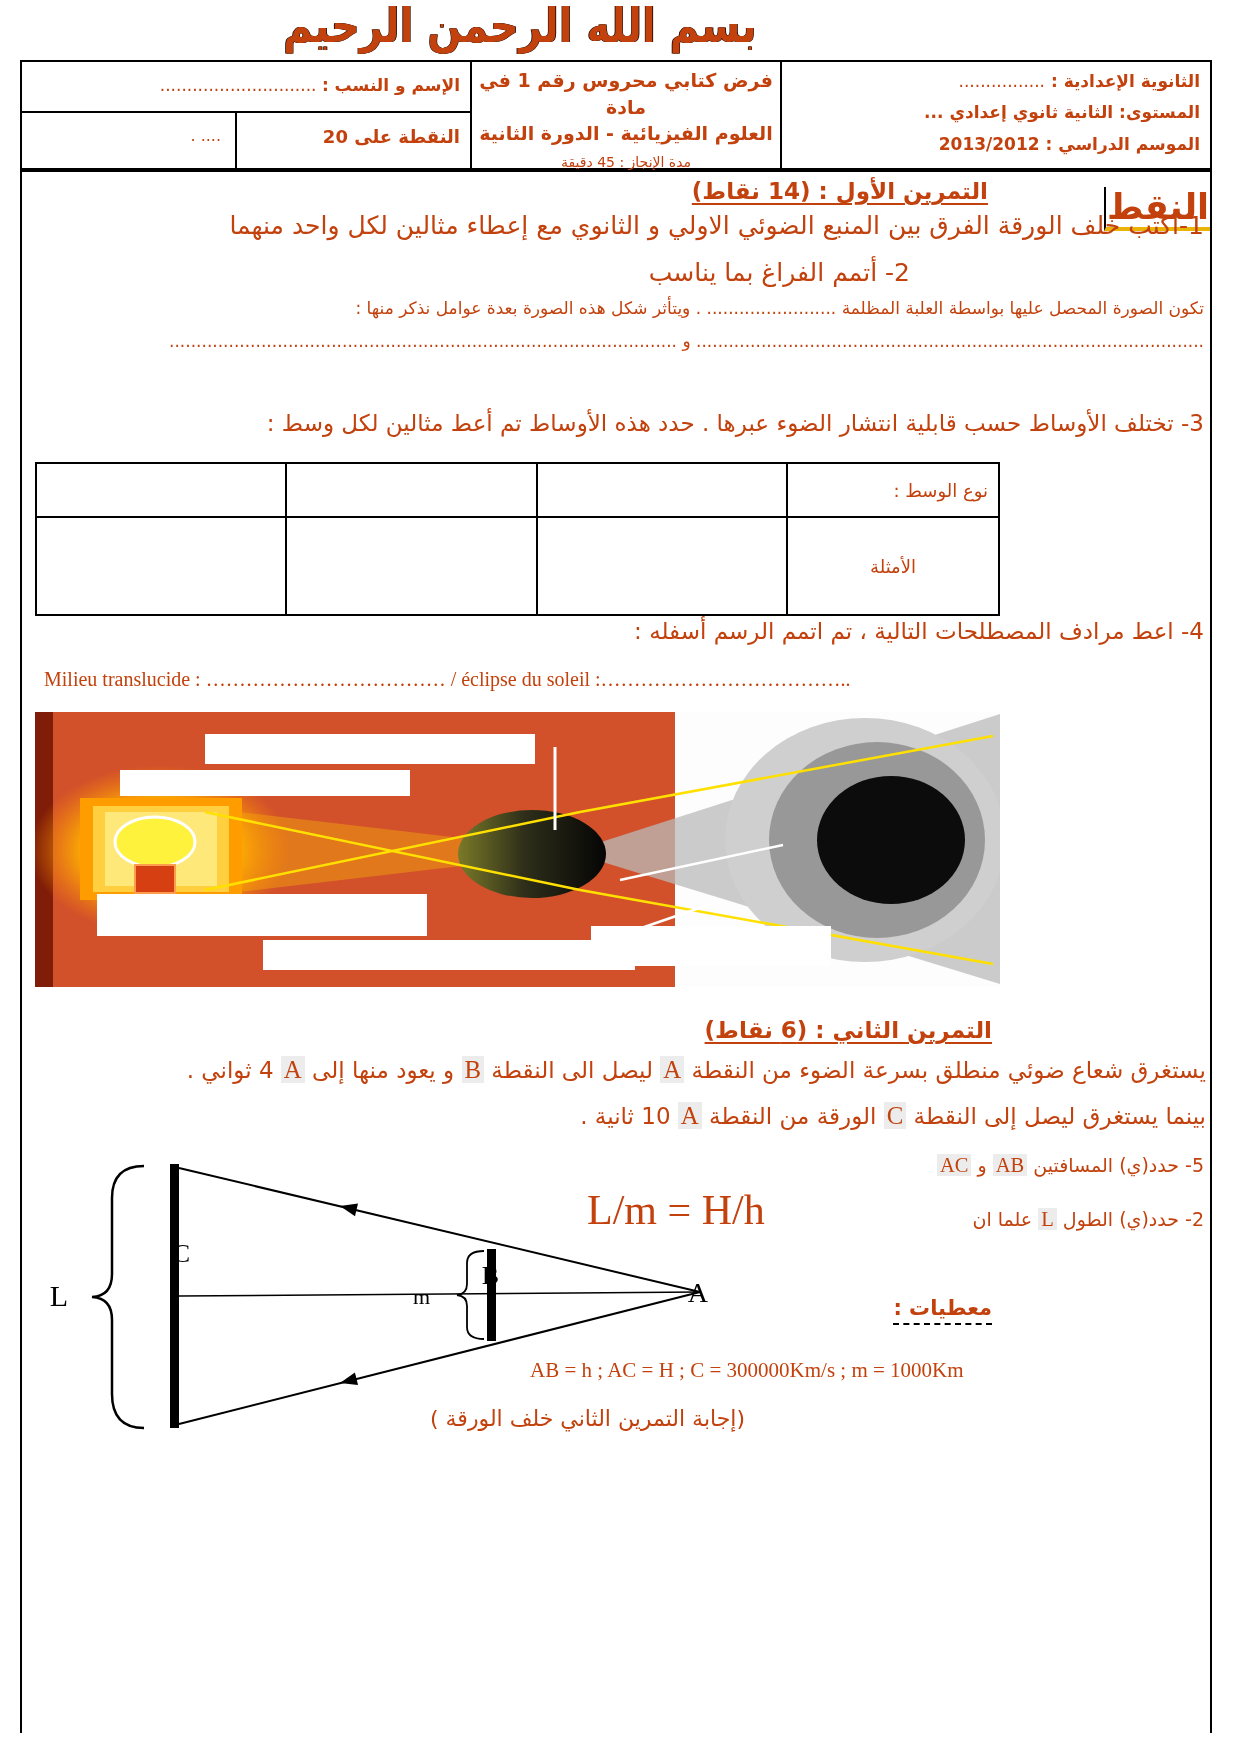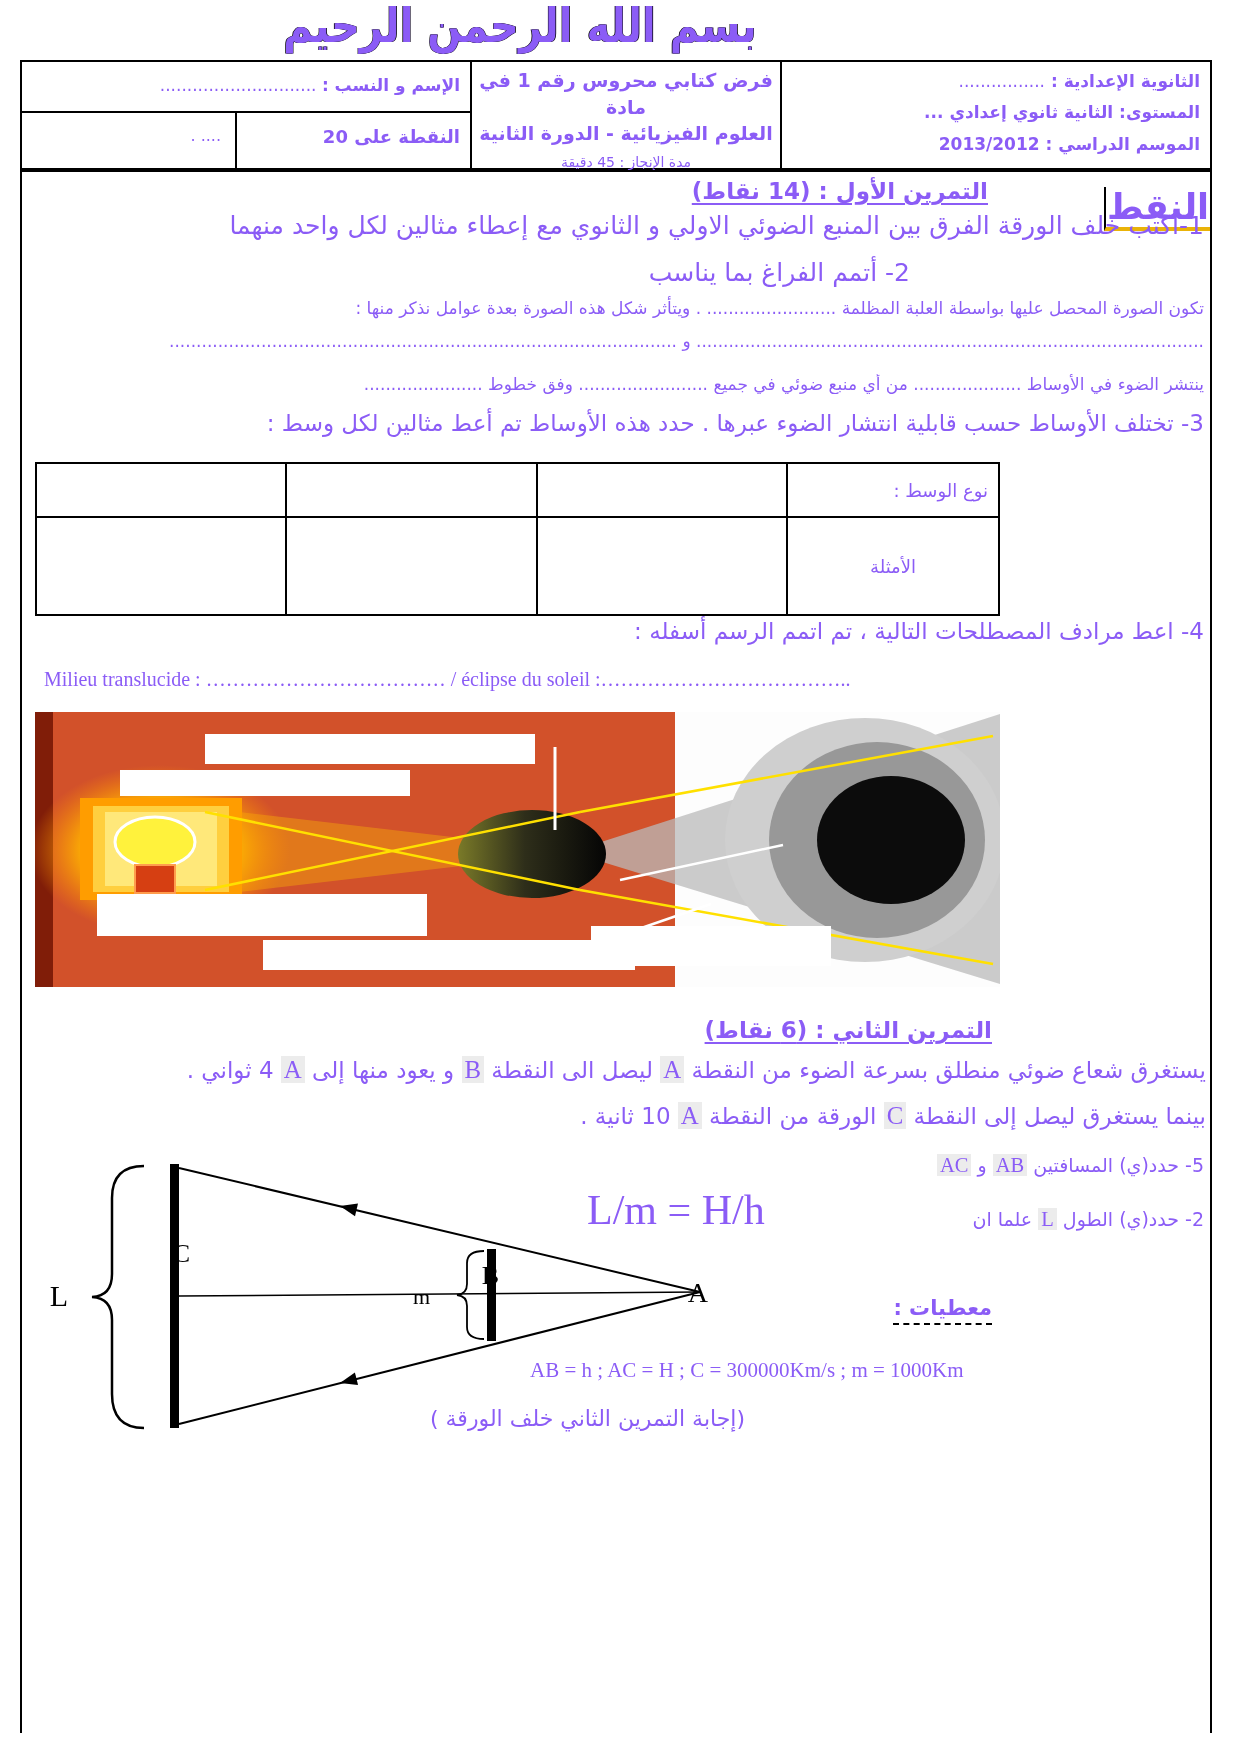--- a/index.html
+++ b/index.html
@@ -1,17 +1,17 @@
 <!DOCTYPE html>
 <html lang="ar" dir="rtl"><head>
 <meta charset="utf-8">
 <style>
   html,body{margin:0;padding:0;background:#fff;}
   .page{position:relative;width:1240px;height:1733px;background:#fff;overflow:hidden;
-        font-family:"DejaVu Sans",sans-serif;direction:rtl;color:#8b5cf6;}
+        font-family:"DejaVu Sans",sans-serif;direction:rtl;color:#c2410c;}
 
   
   .ornament{position:absolute;top:2px;left:140px;width:760px;text-align:center;
             font-size:40px;font-weight:bold;white-space:nowrap;letter-spacing:-1px;
             transform:scaleY(1.18);text-shadow:.6px 0 #000,-.6px 0 #000;}
 
   
   .header{position:absolute;top:60px;left:20px;width:1192px;height:110px;border:2px solid #000;
           box-sizing:border-box;display:grid;grid-template-columns:430px 310px 1fr;}
   .header .cell{box-sizing:border-box;}
@@ -97,21 +97,20 @@
 
   <div class="main">
 
     <div class="points">النقط</div>
 
     <div class="ex-title ex1-title">التمرين الأول : (14 نقاط)</div>
     <div class="q1">1-أكتب خلف الورقة الفرق بين المنبع الضوئي الاولي و الثانوي مع إعطاء مثالين لكل واحد منهما</div>
     <div class="q2">2- أتمم الفراغ بما يناسب</div>
     <div class="fill1">تكون الصورة المحصل عليها بواسطة العلبة المظلمة ........................ . ويتأثر شكل هذه الصورة بعدة عوامل نذكر منها :</div>
     <div class="fill2">..............................................................................................  و  ..............................................................................................</div>
-    <div class="fill3">ينتشر الضوء في الأوساط .................... من أي منبع ضوئي في جميع ........................ وفق خطوط ......................</div>
     <div class="q3">3- تختلف الأوساط حسب قابلية انتشار الضوء عبرها . حدد هذه الأوساط تم أعط مثالين لكل وسط :</div>
 
     <div class="mtable">
       <table>
         <tbody>
             <tr class="r1">
           <td class="lbl">نوع الوسط :</td>
           <td></td>
           <td></td>
           <td></td>

